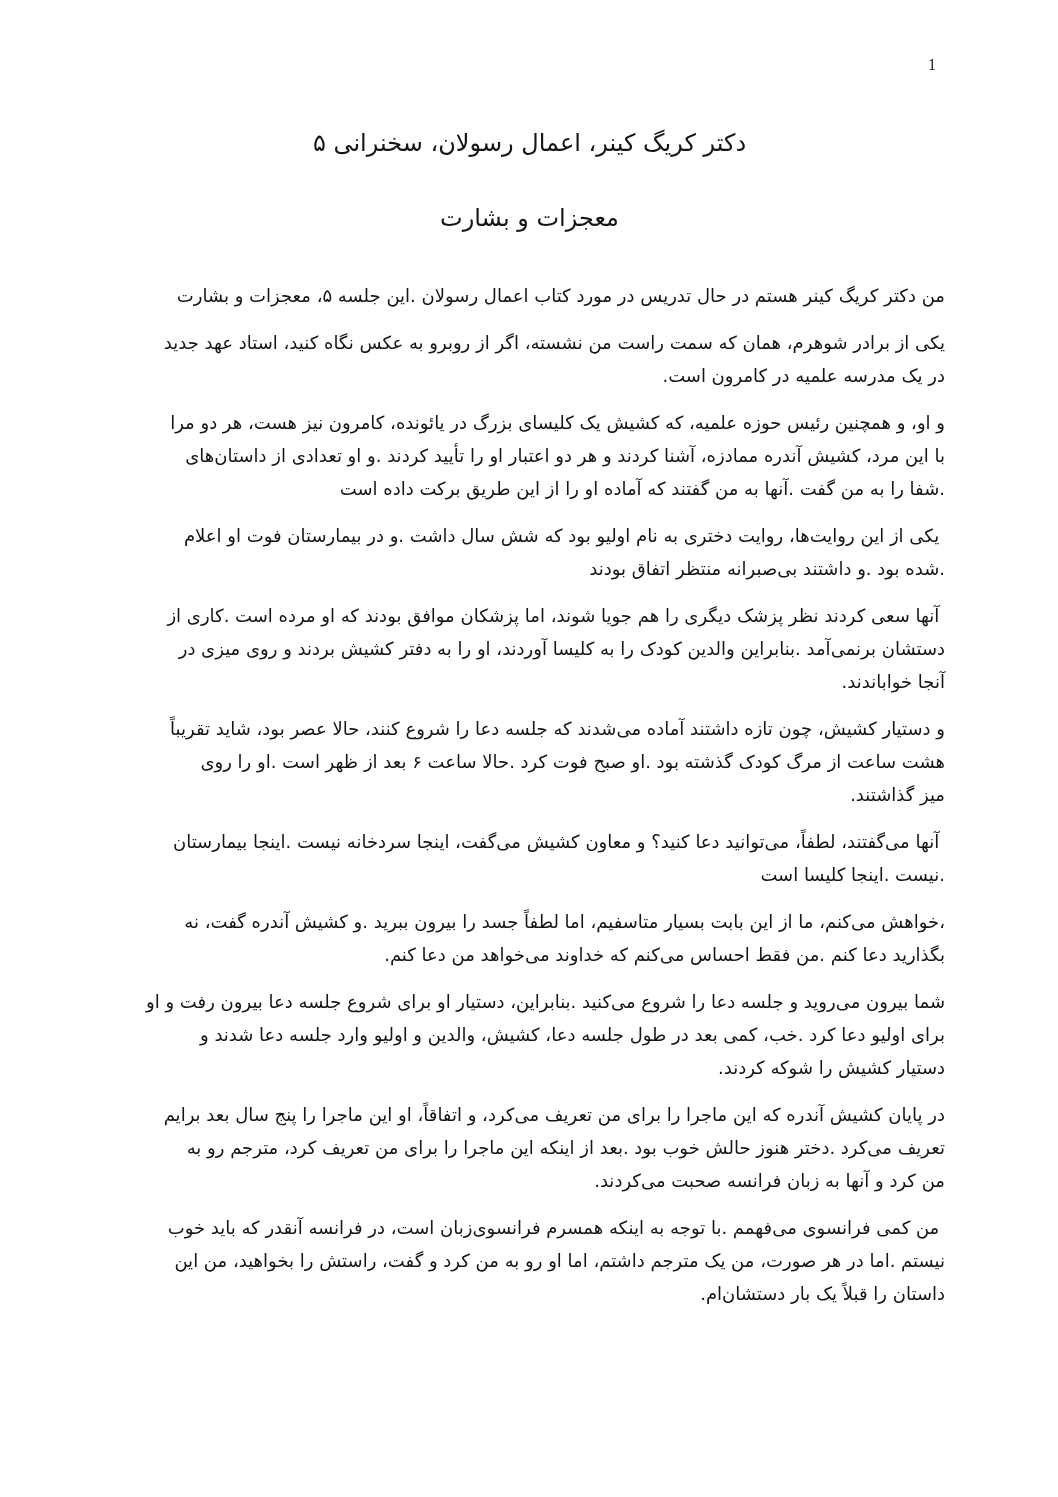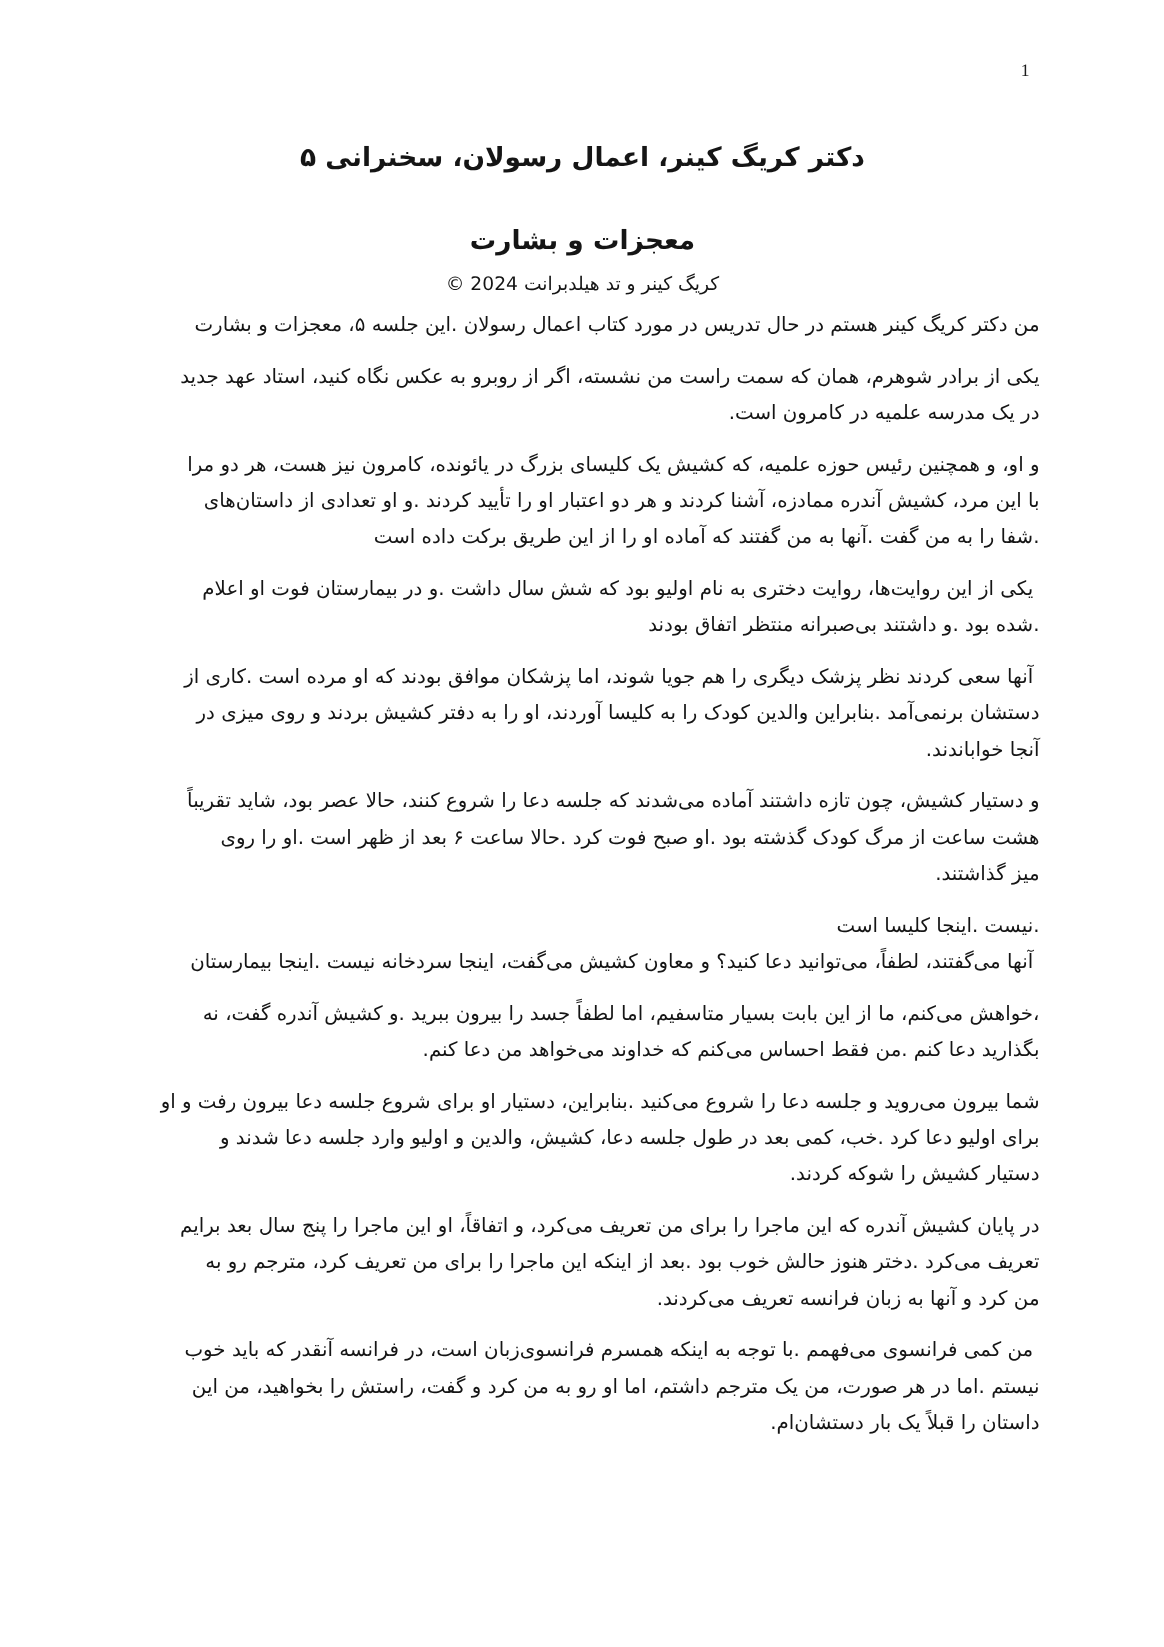--- a/index.html
+++ b/index.html
@@ -27,21 +27,21 @@
   .doc-header {
     position: absolute;
     top: 126px;
     left: 114px;
     width: 831px;
     direction: rtl;
     text-align: center;
   }
   .doc-title-line {
     font-size: 24px;
-    font-weight: bold;
+    font-weight: normal;
     line-height: 34px;
     margin: 0 0 11px 0;
   }
   .doc-title-line + .doc-title-line {
     margin-bottom: 12px;
     margin-top: 41px;
   }
   .doc-byline {
     font-size: 17px;
     font-weight: normal;
@@ -68,21 +68,20 @@
 </head>
 <body>
 
 <div class="page">
 
   <span class="page-number">1</span>
 
   <div class="doc-header">
     <h1 class="doc-title-line">دکتر کریگ کینر، اعمال رسولان، سخنرانی ۵</h1>
     <h1 class="doc-title-line">معجزات و بشارت</h1>
-    <p class="doc-byline">کریگ کینر و تد هیلدبرانت 2024 ©</p>
   </div>
 
   <div class="doc-body">
       <div class="para">
         <div class="body-line">من دکتر کریگ کینر هستم در حال تدریس در مورد کتاب اعمال رسولان .این جلسه ۵، معجزات و بشارت</div>
       </div>
       <div class="para">
         <div class="body-line">یکی از برادر شوهرم، همان که سمت راست من نشسته، اگر از روبرو به عکس نگاه کنید، استاد عهد جدید</div>
         <div class="body-line">در یک مدرسه علمیه در کامرون است.</div>
       </div>
@@ -99,36 +98,36 @@
         <div class="body-line"> آنها سعی کردند نظر پزشک دیگری را هم جویا شوند، اما پزشکان موافق بودند که او مرده است .کاری از</div>
         <div class="body-line">دستشان برنمی‌آمد .بنابراین والدین کودک را به کلیسا آوردند، او را به دفتر کشیش بردند و روی میزی در</div>
         <div class="body-line">آنجا خواباندند.</div>
       </div>
       <div class="para">
         <div class="body-line">و دستیار کشیش، چون تازه داشتند آماده می‌شدند که جلسه دعا را شروع کنند، حالا عصر بود، شاید تقریباً</div>
         <div class="body-line">هشت ساعت از مرگ کودک گذشته بود .او صبح فوت کرد .حالا ساعت ۶ بعد از ظهر است .او را روی</div>
         <div class="body-line">میز گذاشتند.</div>
       </div>
       <div class="para">
+        <div class="body-line"> آنها می‌گفتند، لطفاً، می‌توانید دعا کنید؟ و معاون کشیش می‌گفت، اینجا سردخانه نیست .اینجا بیمارستان</div>
         <div class="body-line">.نیست .اینجا کلیسا است</div>
-        <div class="body-line"> آنها می‌گفتند، لطفاً، می‌توانید دعا کنید؟ و معاون کشیش می‌گفت، اینجا سردخانه نیست .اینجا بیمارستان</div>
       </div>
       <div class="para">
         <div class="body-line">،خواهش می‌کنم، ما از این بابت بسیار متاسفیم، اما لطفاً جسد را بیرون ببرید .و کشیش آندره گفت، نه</div>
         <div class="body-line">بگذارید دعا کنم .من فقط احساس می‌کنم که خداوند می‌خواهد من دعا کنم.</div>
       </div>
       <div class="para">
         <div class="body-line">شما بیرون می‌روید و جلسه دعا را شروع می‌کنید .بنابراین، دستیار او برای شروع جلسه دعا بیرون رفت و او</div>
         <div class="body-line">برای اولیو دعا کرد .خب، کمی بعد در طول جلسه دعا، کشیش، والدین و اولیو وارد جلسه دعا شدند و</div>
         <div class="body-line">دستیار کشیش را شوکه کردند.</div>
       </div>
       <div class="para">
         <div class="body-line">در پایان کشیش آندره که این ماجرا را برای من تعریف می‌کرد، و اتفاقاً، او این ماجرا را پنج سال بعد برایم</div>
         <div class="body-line">تعریف می‌کرد .دختر هنوز حالش خوب بود .بعد از اینکه این ماجرا را برای من تعریف کرد، مترجم رو به</div>
-        <div class="body-line">من کرد و آنها به زبان فرانسه تعریف می‌کردند.</div>
+        <div class="body-line">من کرد و آنها به زبان فرانسه صحبت می‌کردند.</div>
       </div>
       <div class="para">
         <div class="body-line"> من کمی فرانسوی می‌فهمم .با توجه به اینکه همسرم فرانسوی‌زبان است، در فرانسه آنقدر که باید خوب</div>
         <div class="body-line">نیستم .اما در هر صورت، من یک مترجم داشتم، اما او رو به من کرد و گفت، راستش را بخواهید، من این</div>
         <div class="body-line">داستان را قبلاً یک بار دستشان‌ام.</div>
       </div>
     </div>
 
 </div>
 

